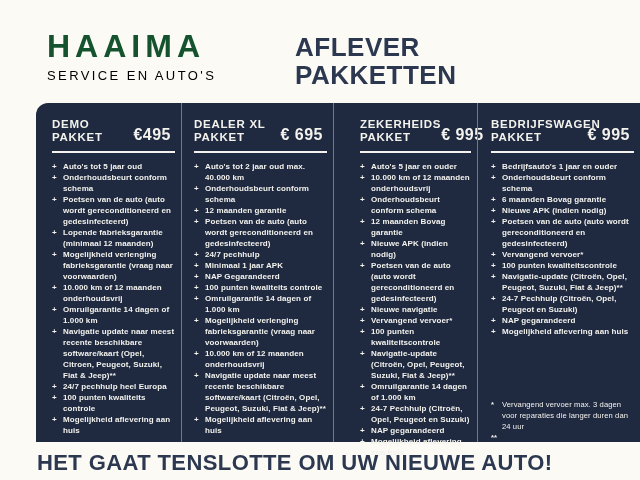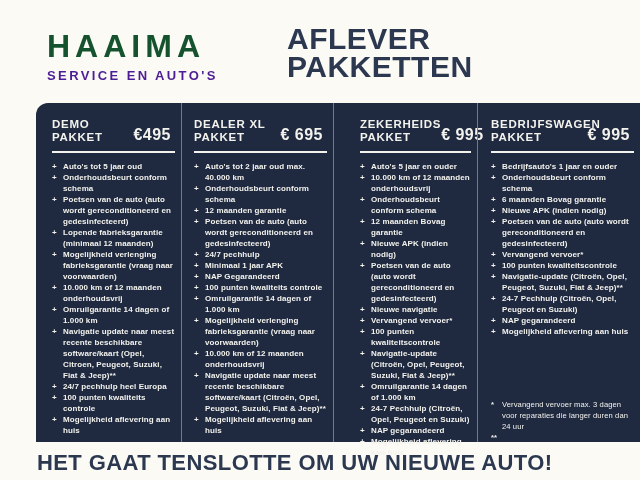--- a/index.html
+++ b/index.html
@@ -10,26 +10,26 @@
     -webkit-font-smoothing:antialiased;
   }
   
   .logo-name{
     position:absolute;left:47px;top:28px;
     font-size:32px;font-weight:bold;letter-spacing:5px;
     color:#14532d;white-space:nowrap;
   }
   .logo-sub{
     position:absolute;left:47px;top:68px;
-    font-size:13px;font-weight:bold;letter-spacing:2.4px;
-    color:#4c1d95;white-space:nowrap;
+    font-size:13px;font-weight:normal;letter-spacing:2.4px;
+    color:#000000;white-space:nowrap;
   }
   .page-title{
-    position:absolute;left:287px;top:25px;margin:0;
-    font-size:30px;font-weight:bold;line-height:28px;letter-spacing:.5px;
+    position:absolute;left:287px;top:25px;margin:8px;
+    font-size:26px;font-weight:bold;line-height:28px;letter-spacing:.5px;
     color:#2b3850;white-space:pre-line;
   }
   
   .panel{
     position:absolute;left:36px;top:103px;width:604px;height:339px;
     background:#1f2a40;border-top-left-radius:12px;
     display:flex;box-sizing:border-box;
     color:#f3f2ed;
   }
   .col{

